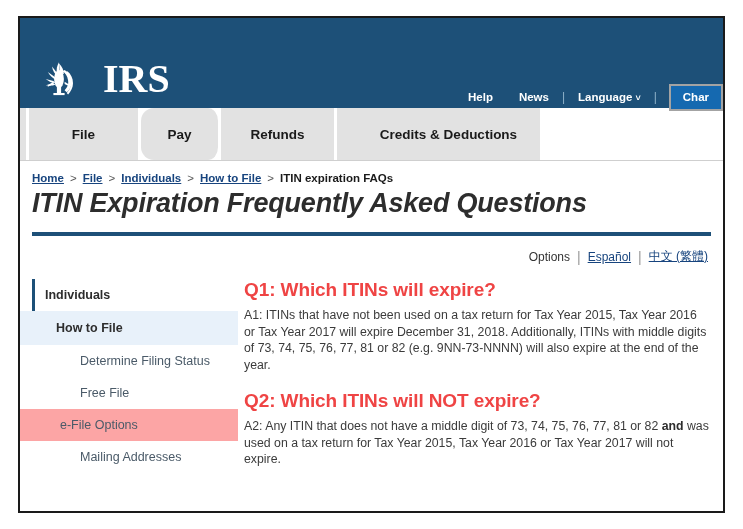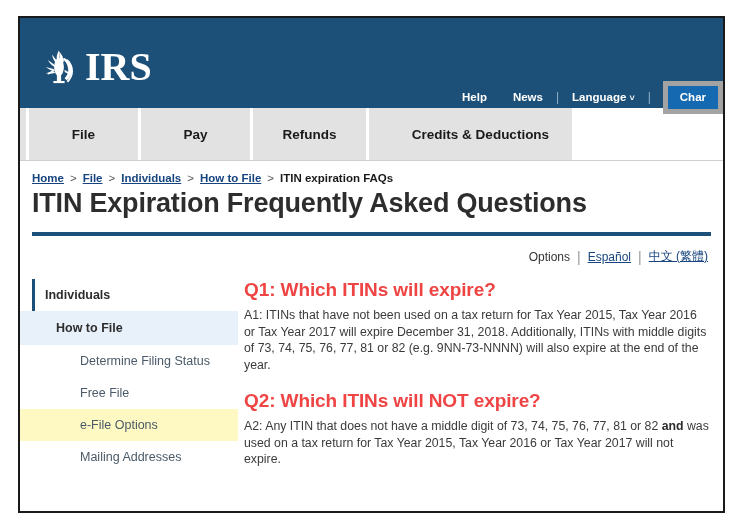--- a/index.html
+++ b/index.html
@@ -29,24 +29,25 @@
 
   
   .irs-header {
     position: relative;
     height: 90px;
     background: #1d5078;
   }
   .irs-logo {
     position: absolute;
     left: 18px;
-    top: 26px;
+    top: 38px;
     display: flex;
     align-items: center;
     height: 46px;
+    gap: 18px;
   }
   .irs-seal {
     width: 42px;
     height: 42px;
     margin-right: 5px;
   }
   .irs-wordmark {
     color: #ffffff;
     font-family: "Liberation Serif", serif;
     font-size: 40px;
@@ -73,21 +74,21 @@
     color: #8fb2ca;
     font-size: 12px;
     font-weight: normal;
   }
   .caret {
     font-size: 9px;
     margin-left: 3px;
   }
   .charities-btn {
     background: #1569b0;
-    border: 5px solid #a3a3a3;
+    border: 2px solid #a3a3a3;
     color: #ffffff;
     font-size: 11.5px;
     font-weight: bold;
     padding: 5px 12px 6px 12px;
     margin-left: 12px;
     white-space: nowrap;
   }
 
   
   .main-nav {
@@ -103,21 +104,21 @@
     align-items: center;
     justify-content: center;
     color: #1a1a1a;
     font-size: 13.5px;
     font-weight: bold;
     white-space: nowrap;
     padding: 0 8px;
     box-sizing: border-box;
   }
   .nav-tab.w-file      { width: 112px; }
-  .nav-tab.w-pay       { width: 112px; }
+  .nav-tab.w-pay       { width: 80px; border-radius: 13px; }
   .nav-tab.w-refunds   { width: 116px; }
   .nav-tab.w-credits   { width: 206px; padding-left: 28px; }
   .nav-tab.w-forms     { flex: 1; }
   .nav-edge {
     width: 6px;
     background: #e2e2e2;
     border-right: 3px solid #ffffff;
   }
 
   
@@ -146,20 +147,21 @@
   }
 
   
   .page-title {
     margin: 4px 0 0 12px;
     font-size: 27px;
     font-weight: bold;
     color: #2d2d2d;
     letter-spacing: -0.2px;
     white-space: nowrap;
+    font-style: italic;
   }
   .title-rule {
     margin: 13px 12px 0 12px;
     height: 4px;
     background: #1d5078;
   }
 
   
   .lang-row {
     display: flex;
@@ -217,23 +219,23 @@
     margin-left: -12px;
     padding-left: 36px;
     width: calc(100% + 12px);
   }
   .side-sub {
     color: #4a5a68;
     padding-left: 48px;
     height: 32px;
   }
   .side-sub.hovered {
-    background: #fef9c3;
+    background: #fca5a5;
     margin-left: -12px;
-    padding-left: 60px;
+    padding-left: 40px;
     width: calc(100% + 12px);
   }
 
   .main-col {
     flex: 1;
     padding: 0 14px 0 6px;
     box-sizing: border-box;
   }
   .q-head {
     font-size: 19px;

